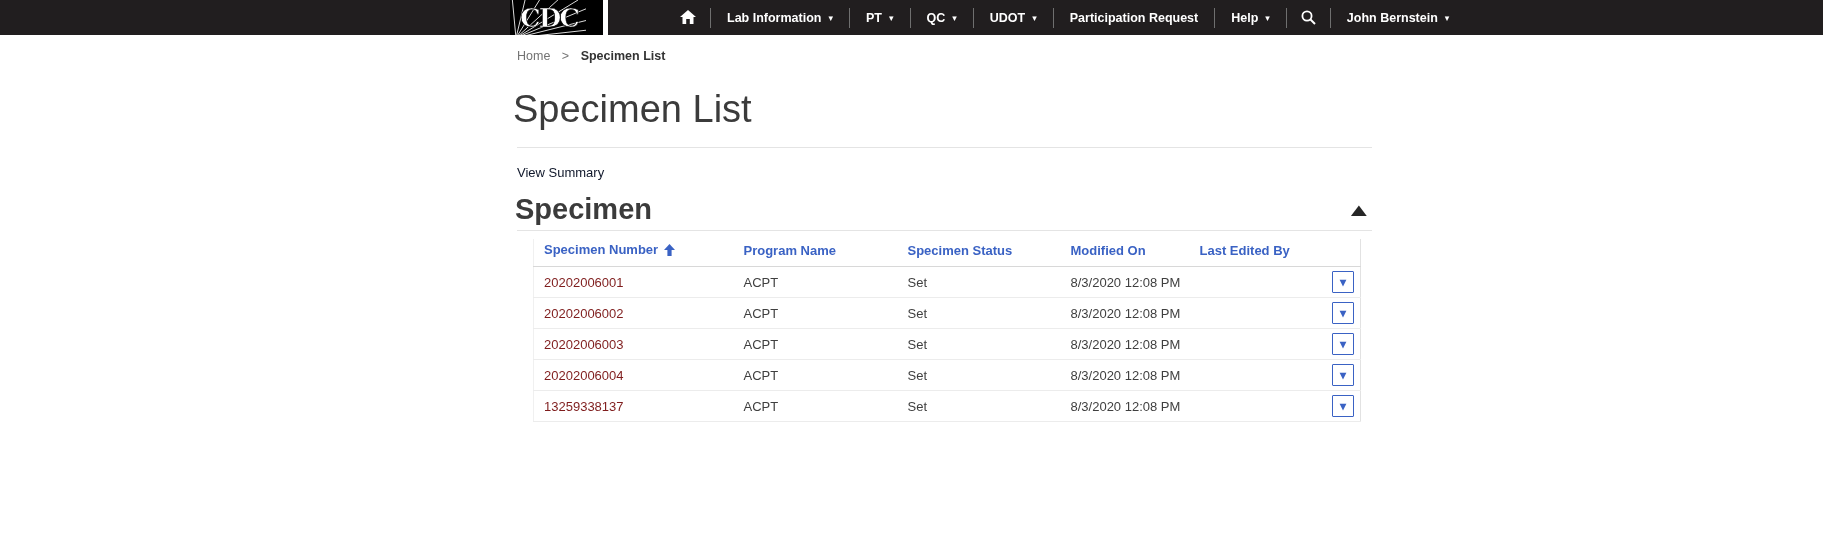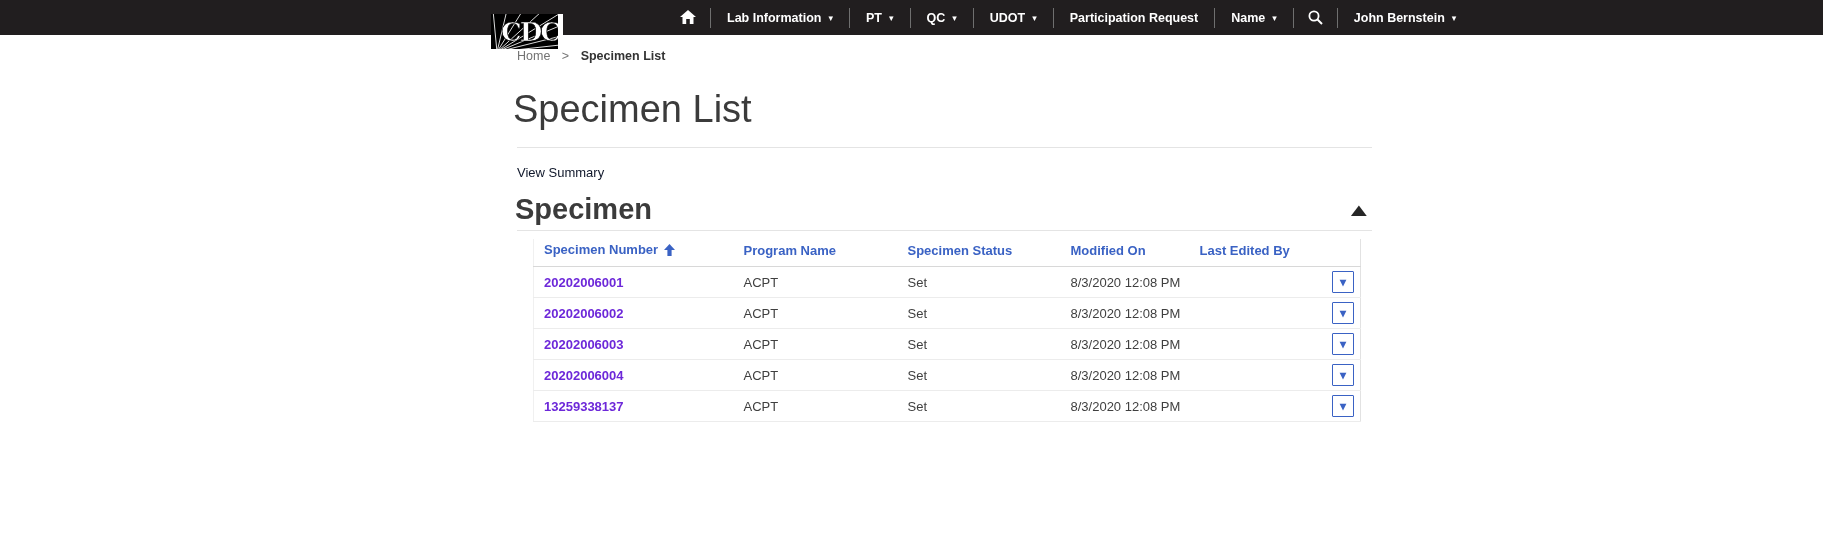--- a/index.html
+++ b/index.html
@@ -2,22 +2,22 @@
 <html><head>
 <meta charset="utf-8">
 <style>
   * { margin:0; padding:0; box-sizing:border-box; }
   html,body { width:1823px; height:549px; background:#ffffff; overflow:hidden; }
   body { position:relative; font-family:"Liberation Sans","DejaVu Sans",sans-serif; }
   a { text-decoration:none; }
 
   
   .navbar { position:absolute; left:0; top:0; width:1823px; height:35px; background:#211e1f; }
-  .cdc-logo { position:absolute; left:491px; top:0; width:72px; height:35px; background:#000;
-              border-right:5px solid #ffffff; cursor:pointer; overflow:hidden;margin-top:14px; }
+  .cdc-logo { position:absolute; left:510px; top:0; width:98px; height:35px; background:#000;
+              border-right:5px solid #ffffff; cursor:pointer; overflow:hidden; }
   .nav-items { position:absolute; left:666px; top:0; height:35px; display:flex; align-items:center; }
   .nav-link { color:#ffffff; font-size:12.5px; font-weight:700; padding:11px 16px; height:35px;
               display:flex; align-items:center; gap:7px; cursor:pointer; white-space:nowrap; }
   .caret { font-size:9px; line-height:1; margin-top:2px; }
   .nav-sep { width:1px; height:20px; background:#6f6f6f; }
   .icon-btn { padding:0 14px; }
 
   
   .breadcrumb { position:absolute; left:517px; top:49px; font-size:12.5px; color:#767676; }
   .breadcrumb a { color:#737373; cursor:pointer; }
@@ -36,21 +36,21 @@
 
   
   .grid-wrap { position:absolute; left:533px; top:239px; width:827px; }
   table { border-collapse:collapse; table-layout:fixed; width:827px;
           border-left:1px solid #f0f0f0; border-right:1px solid #e2e2e2;padding-left:35px; }
   col.c1{width:200px} col.c2{width:164px} col.c3{width:163px} col.c4{width:129px} col.c5{width:121px} col.c6{width:50px}
   th { font-size:13px; font-weight:700; color:#3a62c4; text-align:left; padding:3px 0 7px 10px;
        border-bottom:1px solid #d8d8d8; cursor:pointer; white-space:nowrap; }
   td { height:31px; border-bottom:1px solid #ececec; font-size:13px; color:#3f3f3f;
        padding:0 0 0 10px; white-space:nowrap; }
-  td.link a { color:#6d28d9; cursor:pointer;font-weight:bold; }
+  td.link a { color:#7f1d1d; cursor:pointer; }
   td.action { text-align:right; padding:0 6px 0 0; }
   .sort-icon { display:inline-block; vertical-align:-2px; margin-left:6px; }
   .row-btn { width:22px; height:22px; border:1px solid #3a62c4; background:#ffffff; color:#3a62c4;
              font-size:12px; font-weight:700; line-height:1; display:inline-flex; align-items:center;
              justify-content:center; border-radius:1px; cursor:pointer; }
 </style>
 </head>
 <body>
 
 <div class="navbar">
@@ -102,21 +102,21 @@
       <span class="caret">▾</span>
     </a>
     <span class="nav-sep"></span>
 
     <a class="nav-link">
       <span>Participation Request</span>
     </a>
     <span class="nav-sep"></span>
 
     <a class="nav-link">
-      <span>Name</span>
+      <span>Help</span>
       <span class="caret">▾</span>
     </a>
     <span class="nav-sep"></span>
 
     <a class="nav-link icon-btn">
       <svg width="15" height="15" viewBox="0 0 15 15">
         <circle cx="6" cy="6" r="4.6" fill="none" stroke="#ffffff" stroke-width="1.8"></circle>
         <line x1="9.5" y1="9.5" x2="14" y2="14" stroke="#ffffff" stroke-width="2"></line>
       </svg>
     </a>

